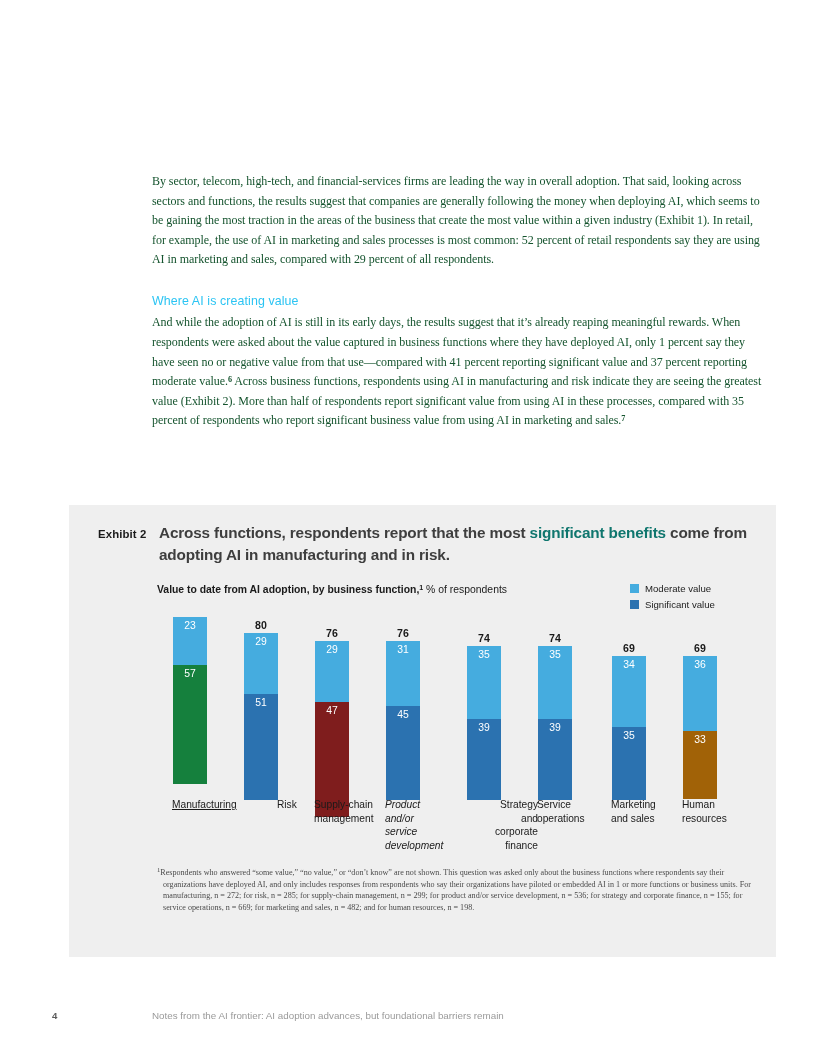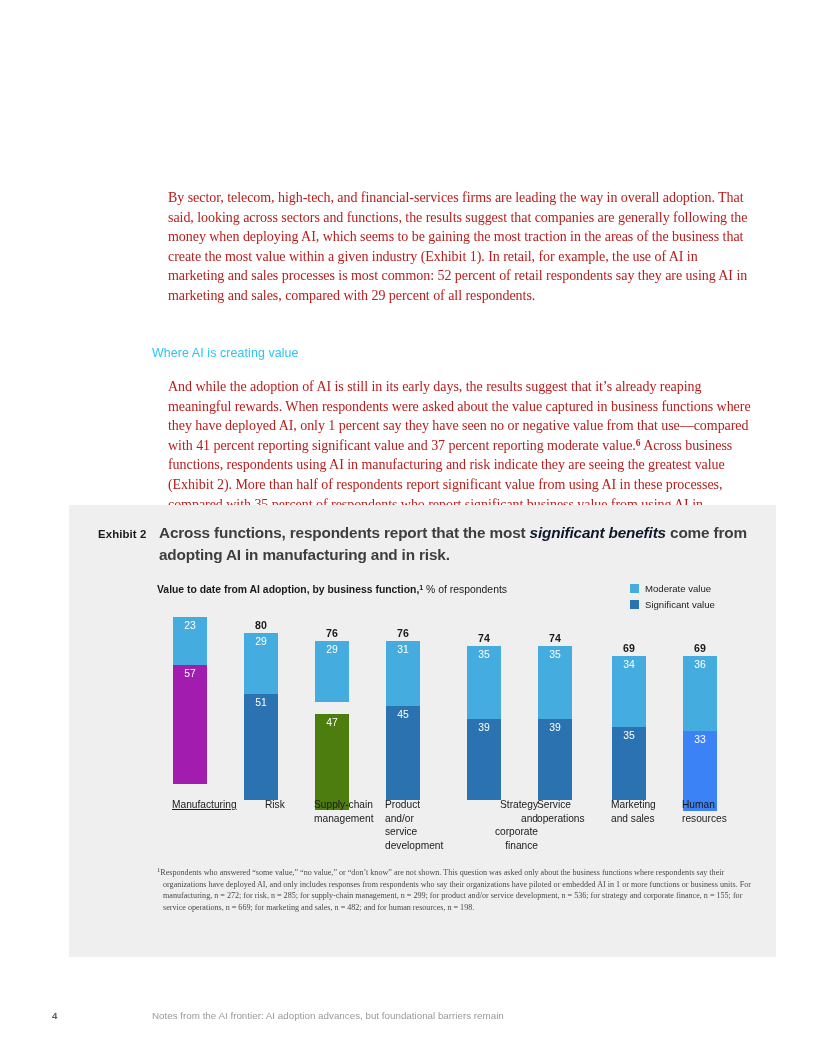--- a/index.html
+++ b/index.html
@@ -27,25 +27,25 @@
     color: #2BC4F3;
     font-family: "Liberation Sans", sans-serif;
     font-size: 12.4px;
     font-weight: 400;
     letter-spacing: 0.1px;
     margin: 0 0 4px 0;
     line-height: 1.25;
   }
   .para {
     font-family: "Liberation Serif", serif;
-    font-size: 14px;
+    font-size: 12px;
     line-height: 19.6px;
-    margin: 16px;
+    margin: 0;
     text-align: left;
-    color: #b91c1c;
+    color: #14532d;
     letter-spacing: -0.05px;
   }
   .block-gap { height: 24px; }
   sup {
     font-size: 0.68em;
     vertical-align: 0.42em;
     line-height: 0;
     font-weight: 700;
   }
 
@@ -73,21 +73,21 @@
     left: 90px;
     top: 17px;
     width: 590px;
     font-family: "Liberation Sans", sans-serif;
     font-size: 15.3px;
     font-weight: 700;
     line-height: 22px;
     color: #3e3e3e;
     letter-spacing: -0.15px;
   }
-  .exhibit-title .hl { color: #0f172a; font-style: italic; }
+  .exhibit-title .hl { color: #0f766e; }
 
   .chart-subtitle {
     position: absolute;
     left: 88px;
     top: 79px;
     font-family: "Liberation Sans", sans-serif;
     font-size: 10.4px;
     color: #1a1a1a;
     white-space: nowrap;
   }
@@ -255,21 +255,21 @@
     </div>
   </div>
 
   <div class="plot" id="plot">
       <div class="bar-group" style="left: 16px; height: 183px;">
         <div class="bar-total" style="bottom: 169px;">80</div>
         <div class="bar-stack" style="height: 183px;">
           <div class="seg" style="height: 48.0125px; background: rgb(69, 172, 223);">
             <span class="seg-label">23</span>
           </div>
-          <div class="seg" style="height: 118.987px; background: #a21caf;">
+          <div class="seg" style="height: 118.987px; background: #15803d;">
             <span class="seg-label">57</span>
           </div>
         </div>
       </div>
       <div class="bar-group" style="left: 87px; height: 183px;">
         <div class="bar-total" style="bottom: 169px;">80</div>
         <div class="bar-stack" style="height: 167px;">
           <div class="seg" style="height: 60.5375px; background: rgb(69, 172, 223);">
             <span class="seg-label">29</span>
           </div>
@@ -277,21 +277,21 @@
             <span class="seg-label">51</span>
           </div>
         </div>
       </div>
       <div class="bar-group" style="left: 158px; height: 174.65px;">
         <div class="bar-total" style="bottom: 160.65px;">76</div>
         <div class="bar-stack" style="height: 158.65px;">
           <div class="seg" style="height: 60.5375px; background: rgb(69, 172, 223);">
             <span class="seg-label">29</span>
           </div>
-          <div class="seg" style="height: 96px; background: #4d7c0f; margin-top: 12px;">
+          <div class="seg" style="height: 115px; background: #7f1d1d;">
             <span class="seg-label">47</span>
           </div>
         </div>
       </div>
       <div class="bar-group" style="left: 229px; height: 174.65px;">
         <div class="bar-total" style="bottom: 160.65px;">76</div>
         <div class="bar-stack" style="height: 158.65px;">
           <div class="seg" style="height: 64.7125px; background: rgb(69, 172, 223);">
             <span class="seg-label">31</span>
           </div>
@@ -332,39 +332,39 @@
             <span class="seg-label">35</span>
           </div>
         </div>
       </div>
       <div class="bar-group" style="left: 526px; height: 160.037px;">
         <div class="bar-total" style="bottom: 146.037px;">69</div>
         <div class="bar-stack" style="height: 144.037px;">
           <div class="seg" style="height: 75.15px; background: rgb(69, 172, 223);">
             <span class="seg-label">36</span>
           </div>
-          <div class="seg" style="height: 80px; background: #3b82f6; padding-left: 20px;">
+          <div class="seg" style="height: 68px; background: #a16207; padding-left: 20px;">
             <span class="seg-label">33</span>
           </div>
         </div>
       </div>
     </div>
 
   <div class="cat-labels" id="cat-labels">
       <div class="cat-label" style="left: 15px; text-decoration: underline;">
         <div>Manufacturing</div>
       </div>
-      <div class="cat-label" style="left: 84px; padding-left: 24px;">
+      <div class="cat-label" style="left: 96px; padding-left: 24px;">
         <div>Risk</div>
       </div>
       <div class="cat-label" style="left: 157px;">
         <div>Supply-chain</div>
         <div>management</div>
       </div>
-      <div class="cat-label" style="left: 228px;">
+      <div class="cat-label" style="left: 228px; font-style: italic;">
         <div>Product</div>
         <div>and/or</div>
         <div>service</div>
         <div>development</div>
       </div>
       <div class="cat-label" style="left: 309px; text-align: right;">
         <div>Strategy</div>
         <div>and</div>
         <div>corporate</div>
         <div>finance</div>

